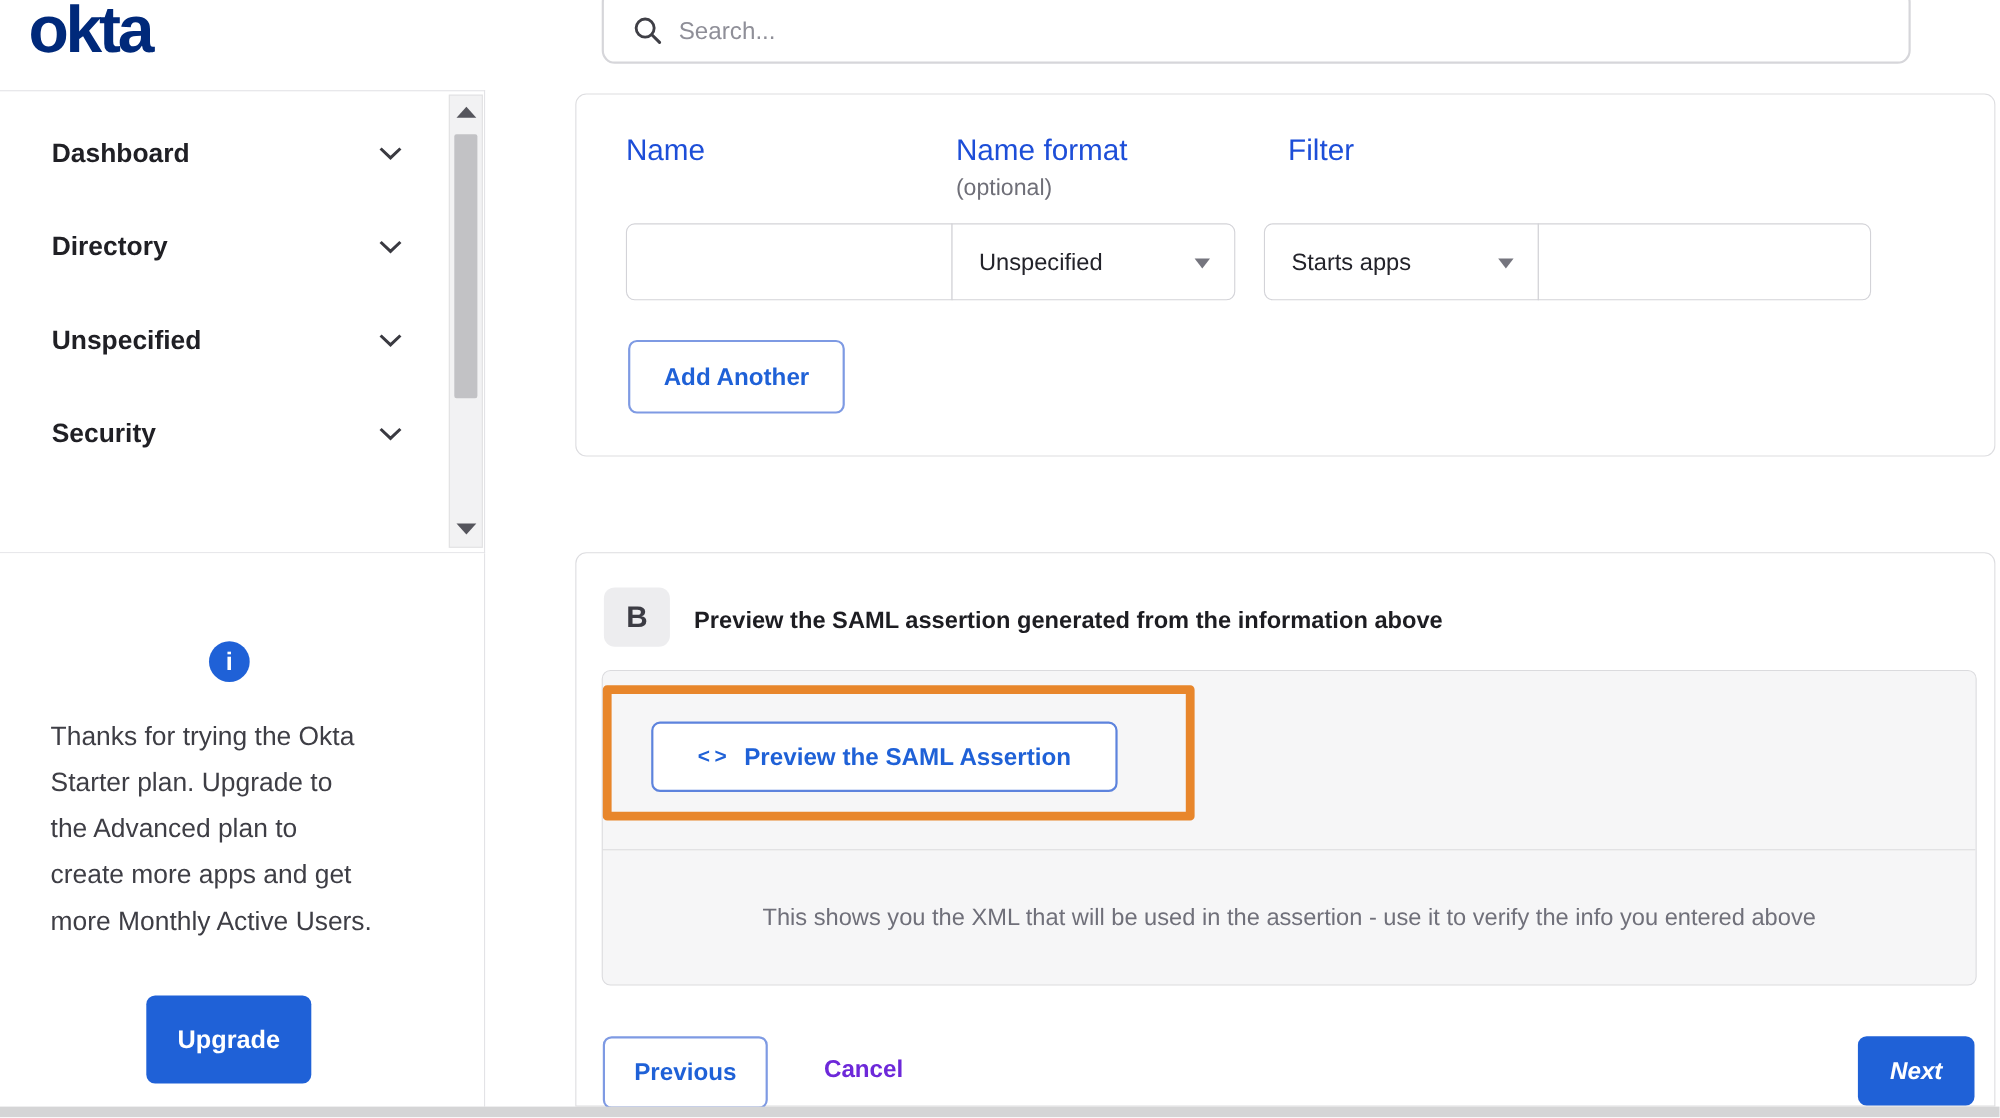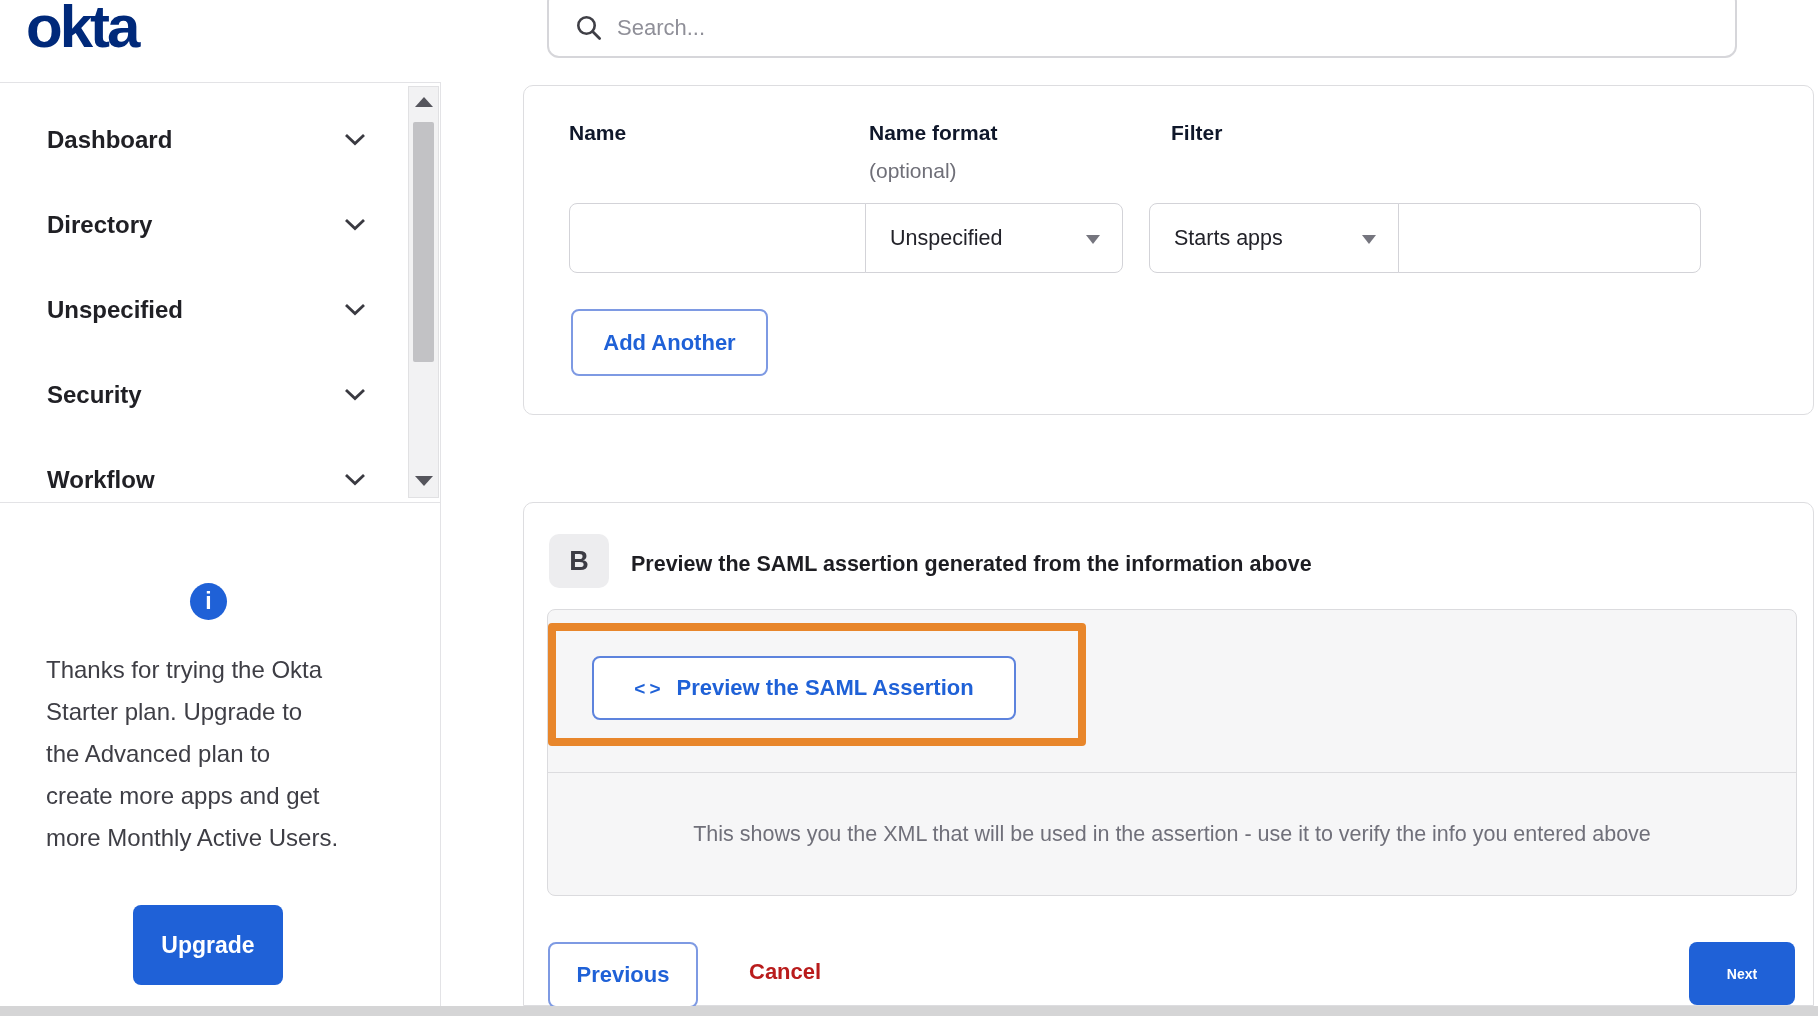--- a/index.html
+++ b/index.html
@@ -104,21 +104,21 @@
   }
 
   
   .card {
     position: absolute; background: #fff;
     border: 1px solid #dddde0; border-radius: 10px;
   }
   .card-a { left: 523px; top: 85px; width: 1291px; height: 330px; }
   .card-b { left: 523px; top: 502px; width: 1291px; height: 504px; border-radius: 10px 10px 0 0; }
 
-  .col-label { position: absolute; font-size: 21px; font-weight: bold; color: #0f172a; }
+  .col-label { position: absolute; font-size: 27px; font-weight: normal; color: #1d4ed8; }
   .col-note  { position: absolute; font-size: 21px; color: #6f6f78; }
 
   .field {
     position: absolute; height: 70px; background: #fff;
     border: 1px solid #d3d3d8;
   }
   input.field {
     font-family: inherit; font-size: 21px; color: #23232a;
     padding: 0 20px; outline: none;
   }
@@ -184,23 +184,23 @@
   .highlight-rect {
     position: absolute; left: 24px; top: 120px;
     width: 538px; height: 123px;
     border: 8px solid #e8862b; border-radius: 4px;
     z-index: 3; pointer-events: none;
   }
 
   .previous-btn { position: absolute; left: 24px; top: 439px; width: 150px; height: 66px; font-size: 22px; }
   .cancel-link {
     position: absolute; left: 225px; top: 456px;
-    font-size: 22px; font-weight: bold; color: #b91c1c; cursor: pointer;
-  }
-  .next-btn { position: absolute; left: 1165px; top: 439px; width: 106px; height: 63px; font-size: 14px; }
+    font-size: 22px; font-weight: bold; color: #6d28d9; cursor: pointer;
+  }
+  .next-btn { position: absolute; left: 1165px; top: 439px; width: 106px; height: 63px; font-size: 22px; font-style: italic; }
 </style>
 </head>
 <body>
 
 <div id="app">
 
   <div class="logo">okta</div>
 
   <div class="search-box">
     <svg width="28" height="28" viewBox="0 0 28 28">
@@ -224,26 +224,20 @@
         </svg>
     </div>
     <div class="nav-item r2">
       <span>Unspecified</span>
       <svg width="22" height="13" viewBox="0 0 22 13">
           <polyline points="2,2 11,10.5 20,2" fill="none" stroke="#3a3a41" stroke-width="2.8"></polyline>
         </svg>
     </div>
     <div class="nav-item r3">
       <span>Security</span>
-      <svg width="22" height="13" viewBox="0 0 22 13">
-          <polyline points="2,2 11,10.5 20,2" fill="none" stroke="#3a3a41" stroke-width="2.8"></polyline>
-        </svg>
-    </div>
-    <div class="nav-item r4">
-      <span>Workflow</span>
       <svg width="22" height="13" viewBox="0 0 22 13">
           <polyline points="2,2 11,10.5 20,2" fill="none" stroke="#3a3a41" stroke-width="2.8"></polyline>
         </svg>
     </div>
 
     <div class="scrollbar">
       <div class="scroll-arrow scroll-up"></div>
       <div class="scroll-thumb"></div>
       <div class="scroll-arrow scroll-down"></div>
     </div>

